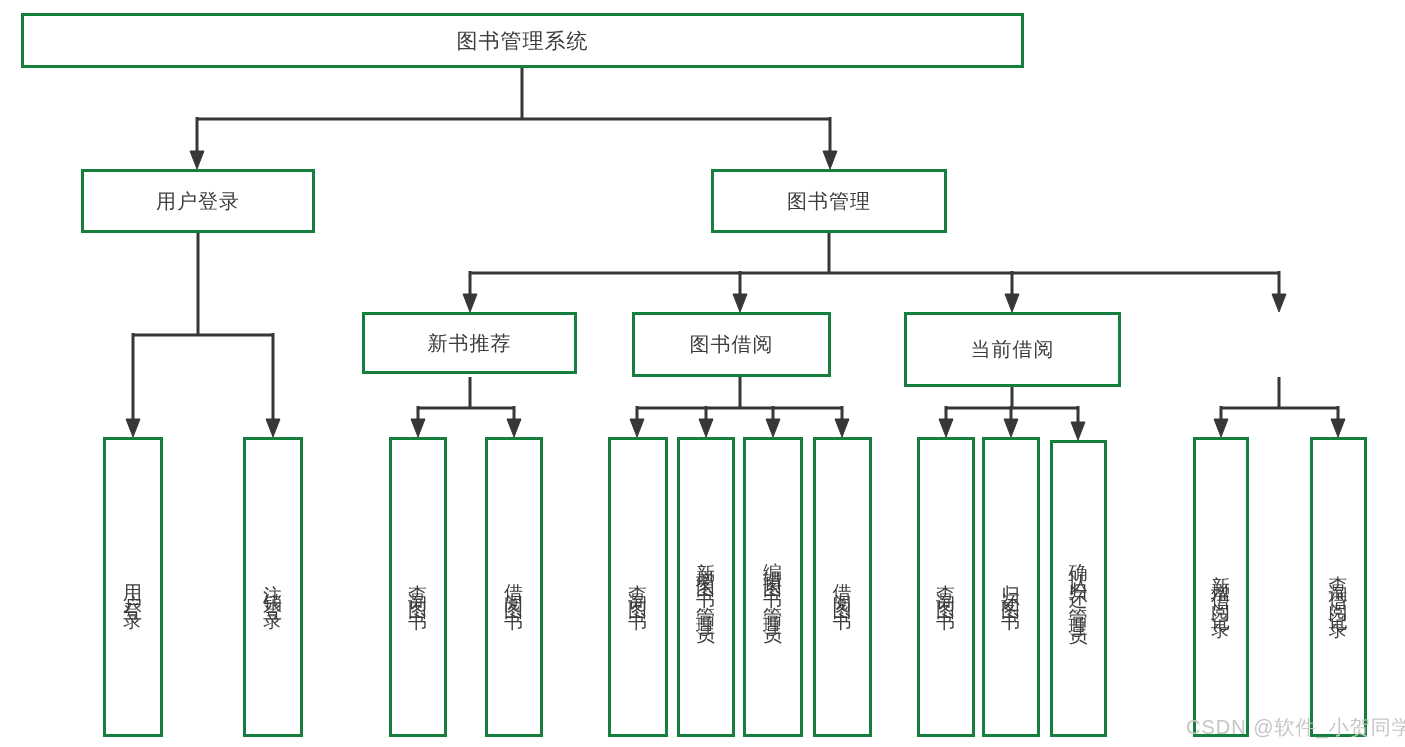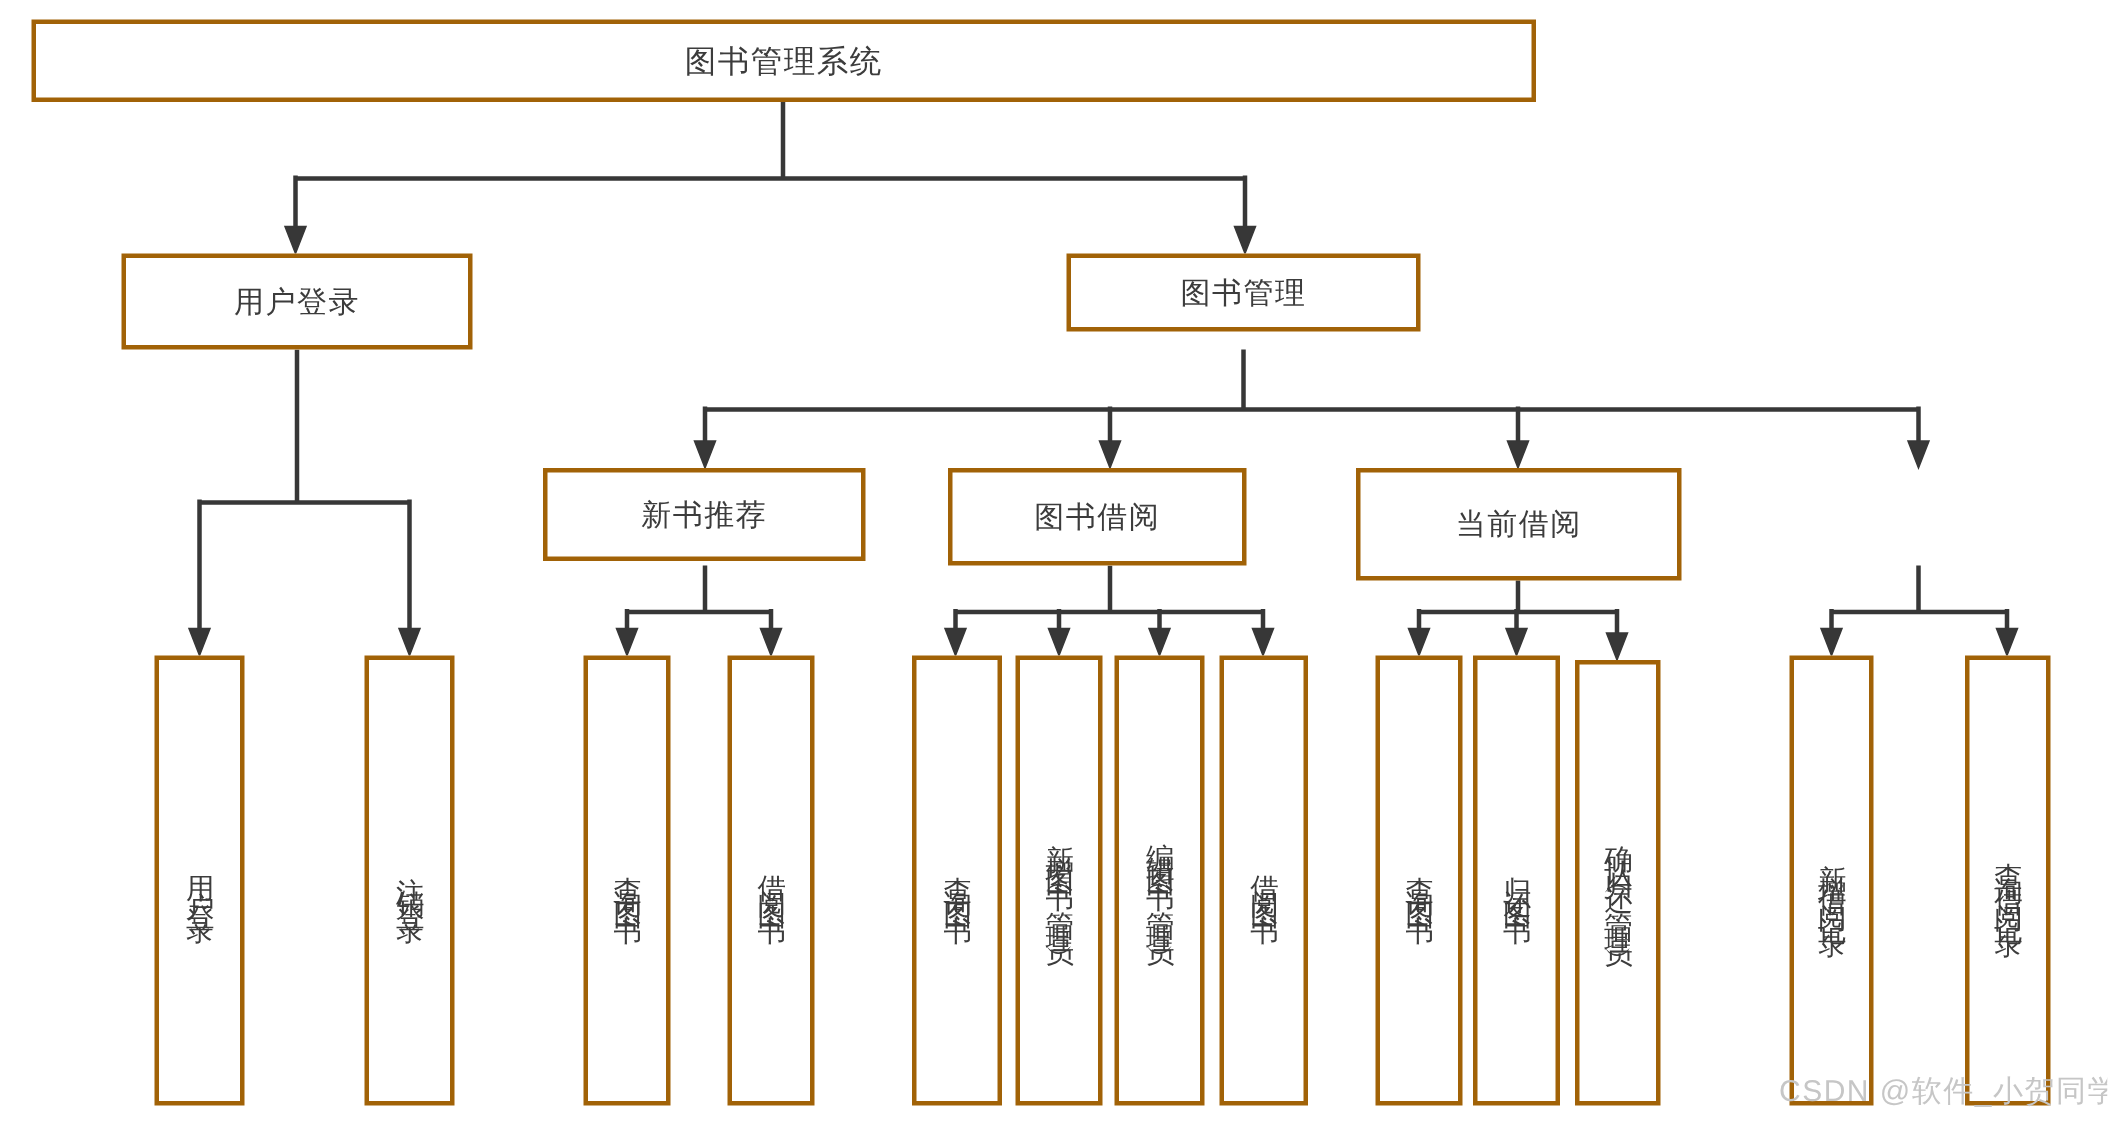--- a/index.html
+++ b/index.html
@@ -7,41 +7,41 @@
     position:relative;
     width:1405px;height:747px;
     background:#ffffff;
     font-family:"Liberation Sans",sans-serif;
     overflow:hidden;
   }
   #connectors{position:absolute;left:0;top:0;width:1405px;height:747px;}
   .node{
     position:absolute;
     box-sizing:border-box;
-    border:3px solid #a16207;
+    border:3px solid #15803d;
     background:#ffffff;
     display:flex;align-items:center;justify-content:center;
     color:#3c3c3c;
   }
   .hbox{font-size:20px;letter-spacing:1px;}
   .vbox{
     top:437px;height:300px;
     font-size:19px;
   }
   .vbox .vtext{
     writing-mode:vertical-rl;
     text-orientation:mixed;
     letter-spacing:9px;
     line-height:1;
     white-space:nowrap;
   }
   
   .n-root{left:21px;top:13px;width:1003px;height:55px;font-size:21px;}
   .n-user-login{left:81px;top:169px;width:234px;height:64px;}
-  .n-book-mgmt{left:711px;top:169px;width:236px;height:52px;}
+  .n-book-mgmt{left:711px;top:169px;width:236px;height:64px;}
   .n-new-book{left:362px;top:312px;width:215px;height:62px;}
   .n-book-borrow{left:632px;top:312px;width:199px;height:65px;}
   .n-current-borrow{left:904px;top:312px;width:217px;height:75px;}
   .n-borrow-records{left:1173px;top:312px;width:212px;height:65px;}
   
   .l-user-login{left:103px;width:60px;}
   .l-logout{left:243px;width:60px;}
   .l-query-book-1{left:389px;width:58px;}
   .l-borrow-book-1{left:485px;width:58px;}
   .l-query-book-2{left:608px;width:60px;}

